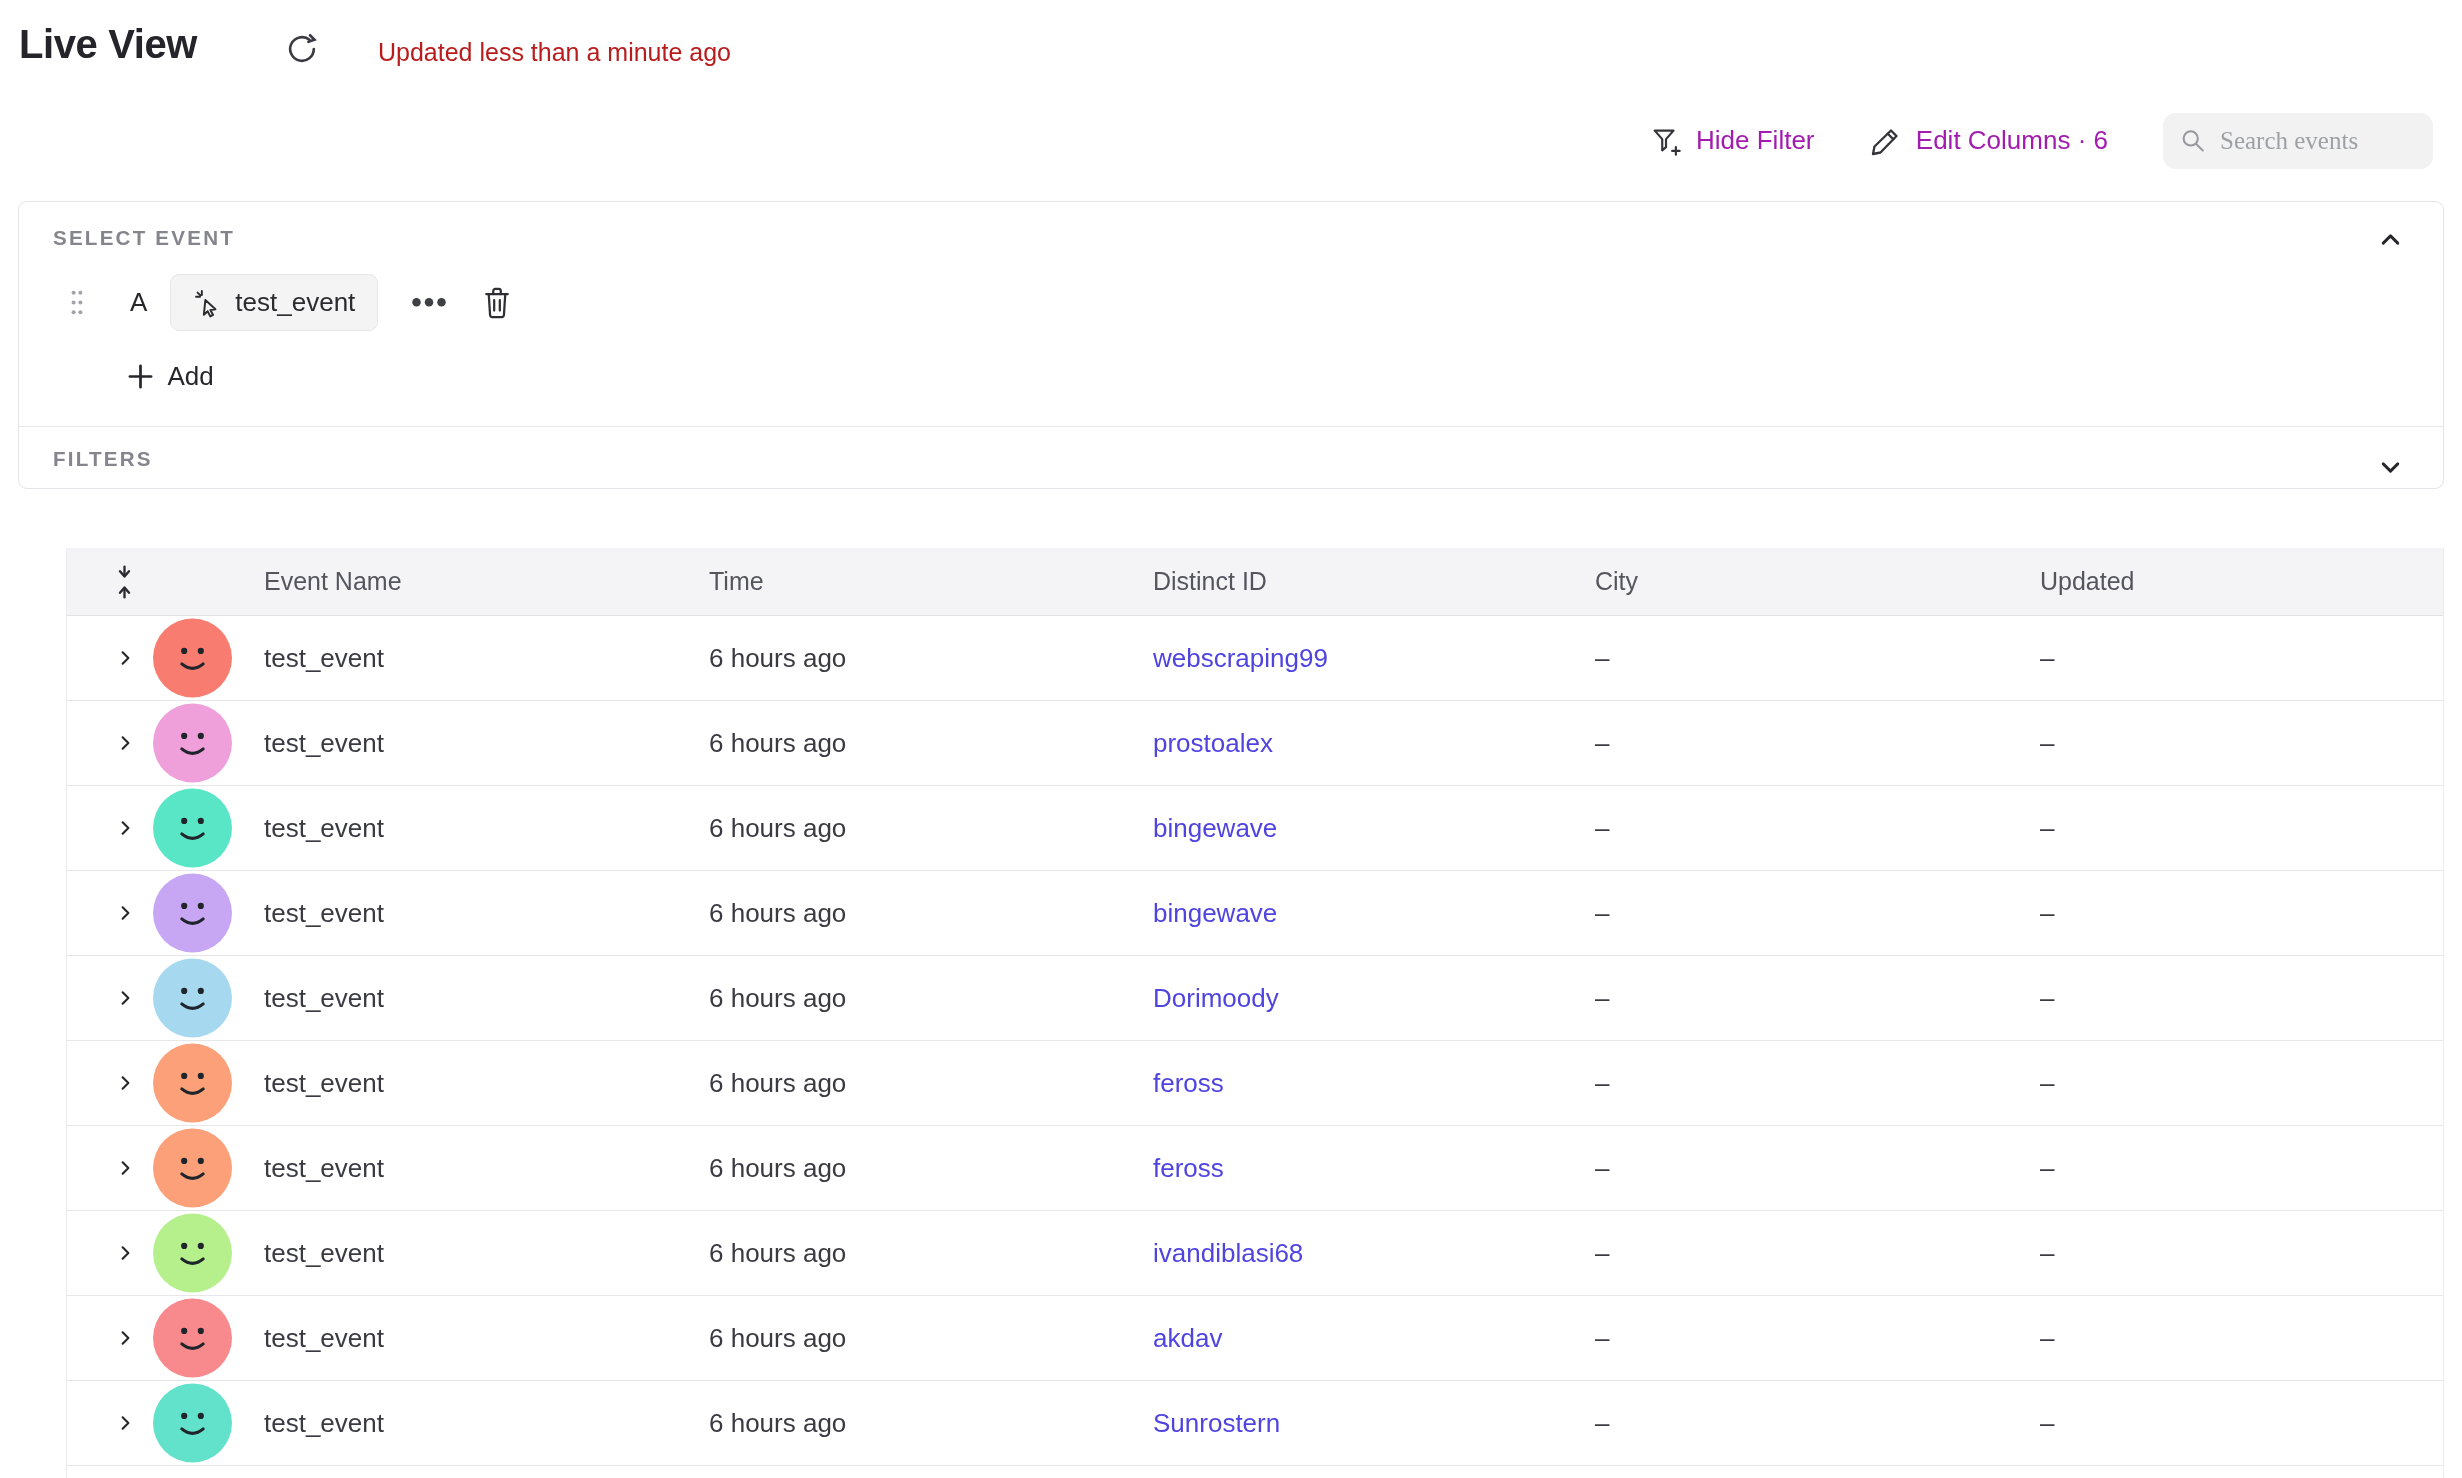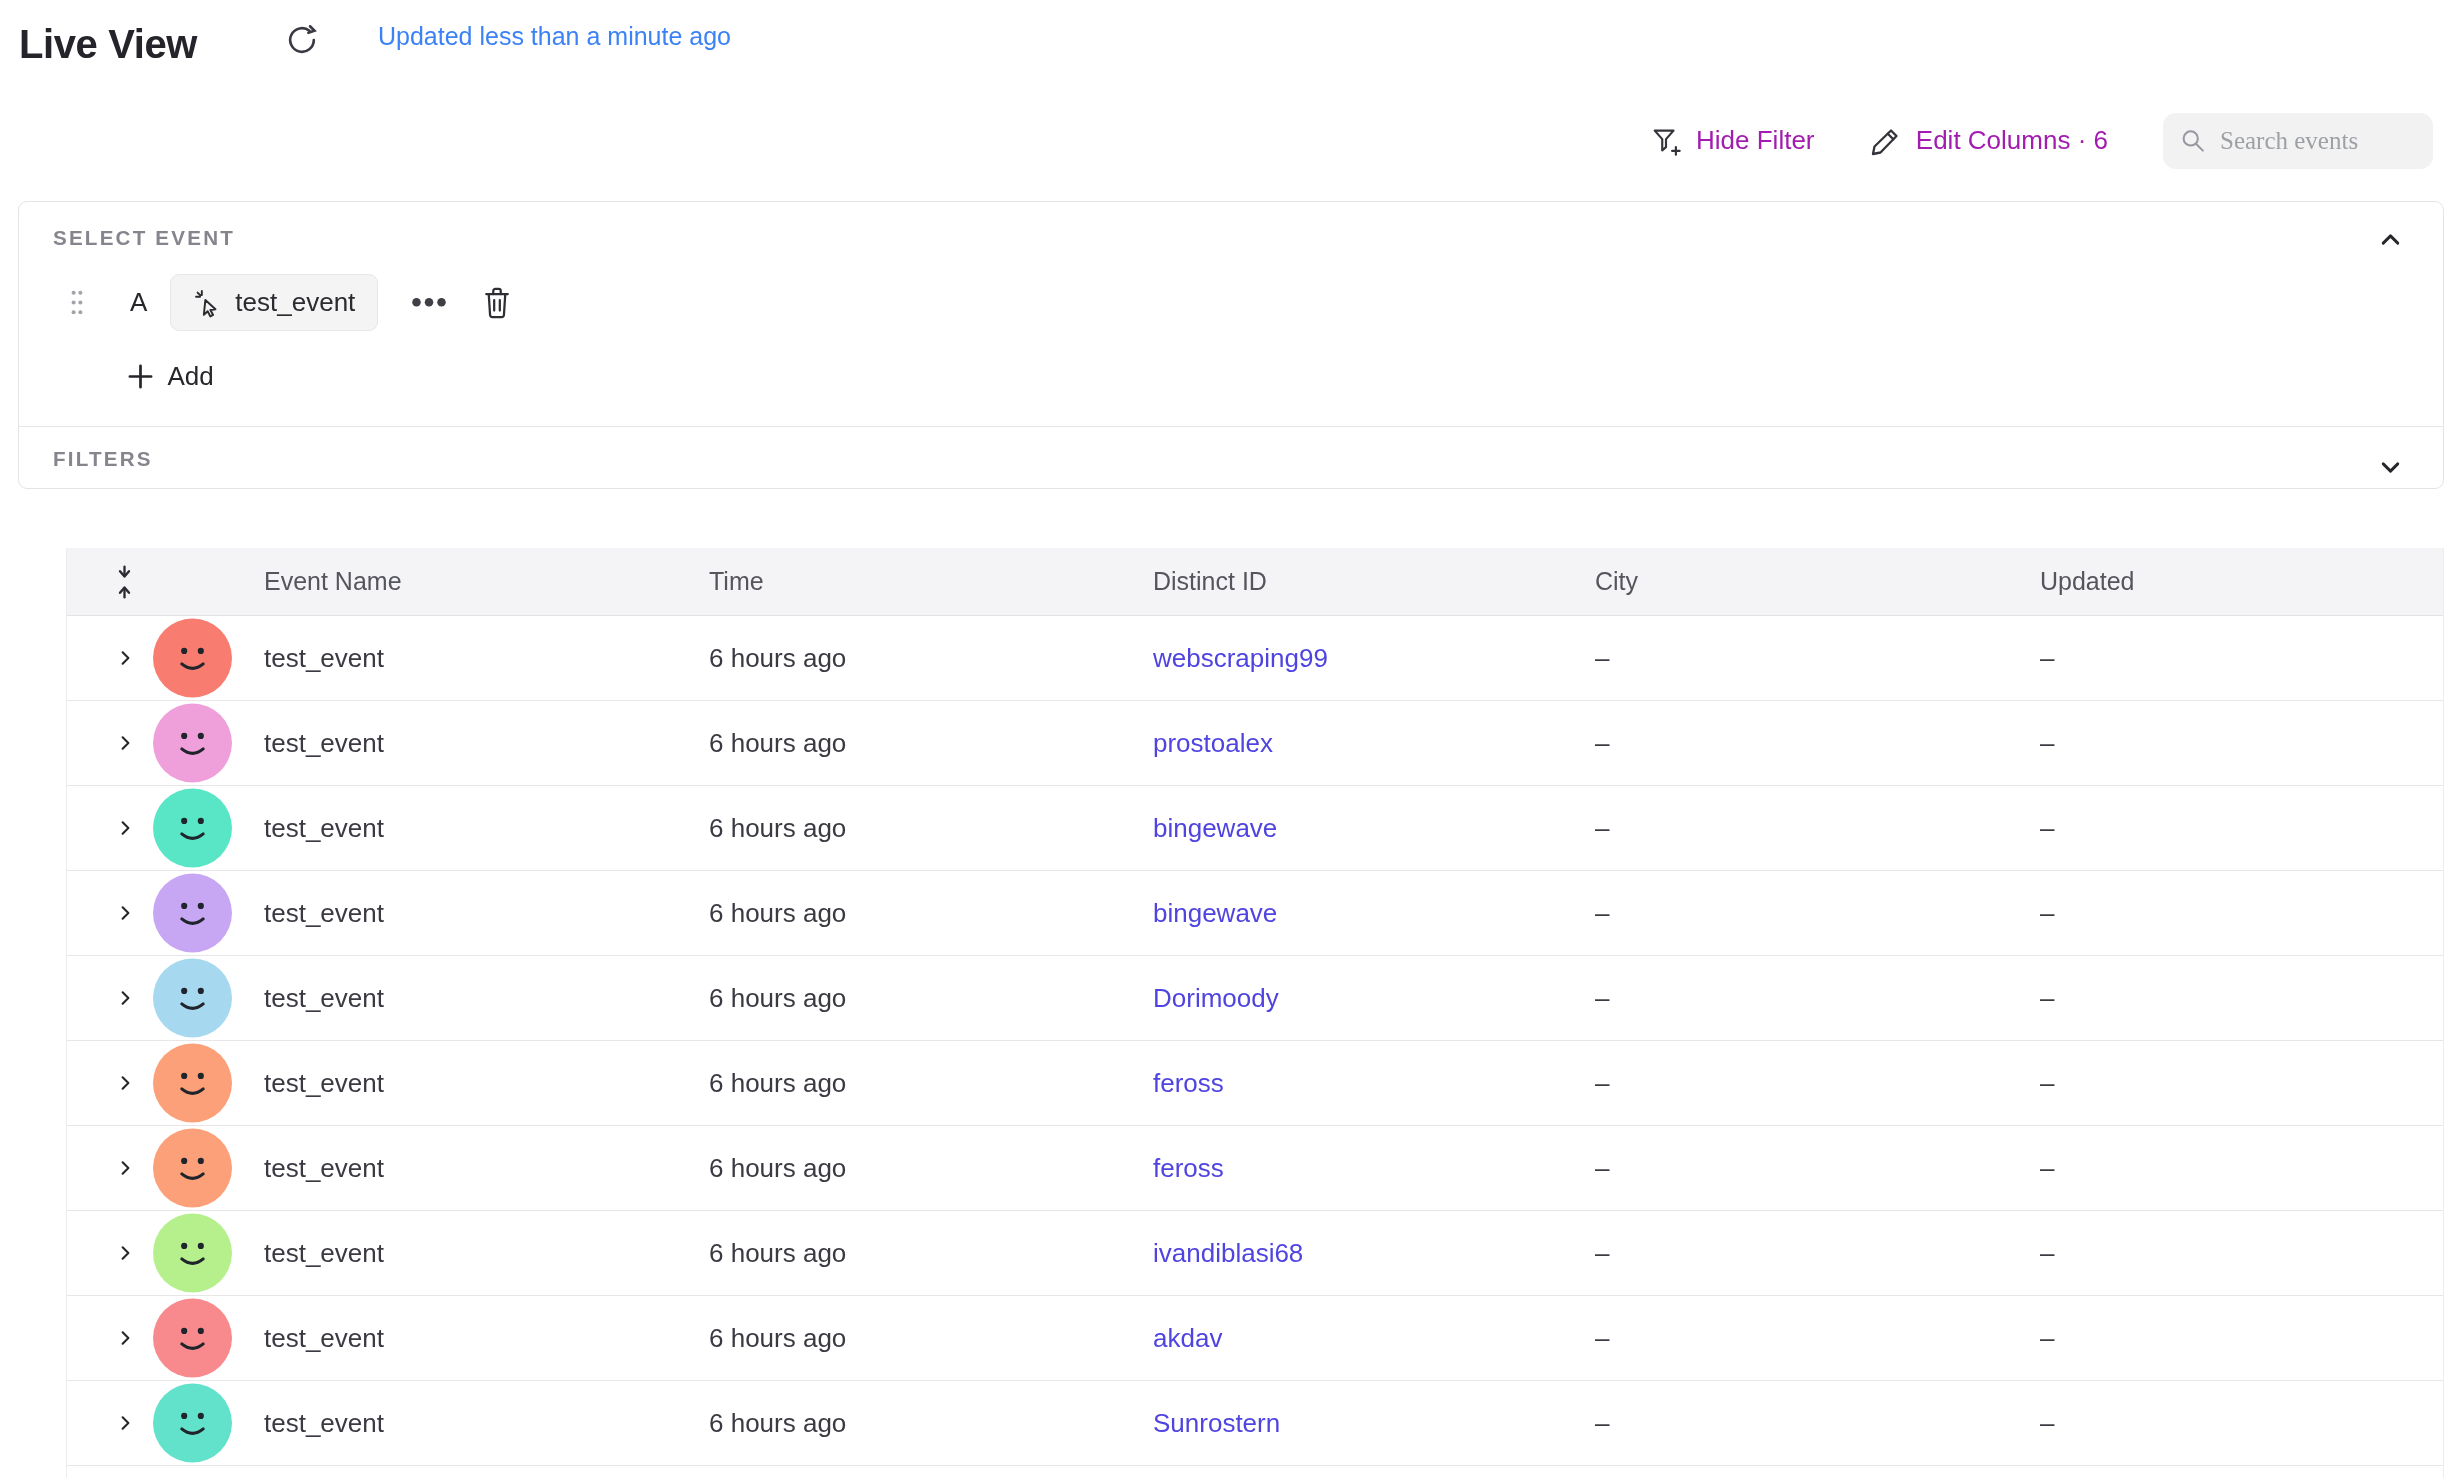--- a/index.html
+++ b/index.html
@@ -1,24 +1,24 @@
 <!DOCTYPE html>
 <html style="--link: #4f44e0;font-size:14.3px"><head>
 <meta charset="utf-8">
 <style>
   * { margin:0; padding:0; box-sizing:border-box; }
   html,body { width:2462px; height:1478px; overflow:hidden; background:#fff;
     font-family:"Liberation Sans", sans-serif; color:#3a3a42; }
   .page { position:relative; width:2462px; height:1478px; }
 
   
-  .page-header { position:absolute; left:19px; top:21.5px; display:flex; align-items:flex-start;gap:40px; }
+  .page-header { position:absolute; left:19px; top:21.5px; display:flex; align-items:flex-end;gap:40px; }
   .page-title { font-size:40px; font-weight:700; color:#24242a; letter-spacing:-0.4px; }
   .refresh-btn { margin-left:47px; width:36px; height:36px; display:flex; align-items:center; justify-content:center; cursor:pointer; }
-  .updated-text { margin-left:18px; font-size:25px; color:#3b82f6; }
+  .updated-text { margin-left:18px; font-size:25px; color:#b91c1c; }
 
   
   .toolbar { position:absolute; right:29px; top:111px; height:59px; display:flex; align-items:center; gap:55px; }
   .tool-btn { display:flex; align-items:center; gap:14.3px; cursor:pointer; }
   .tool-btn span.lbl { font-size:26px; font-weight:500; color:#a21caf; }
   .search-box { width:270px; height:56px; background:#f2f2f3; border-radius:12.5px; display:flex; align-items:center; padding:0 16px; }
   .search-box input { border:none; outline:none; background:transparent; font-size:25px; color:#33333a; width:197px;
     font-family:Liberation Serif, serif; margin-left:12.5px; }
   .search-box input::placeholder { color:#9da0a5; }
 

